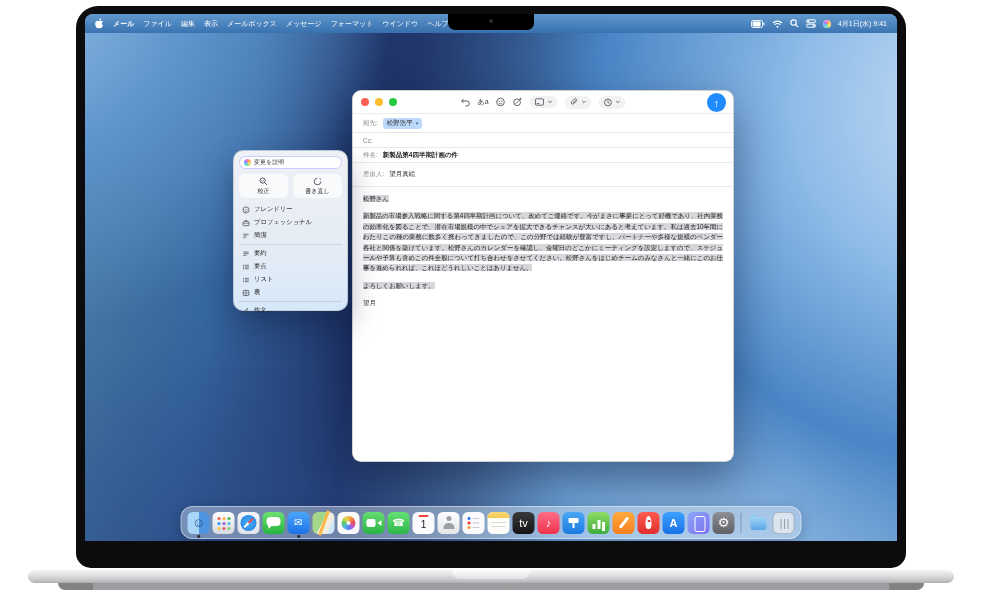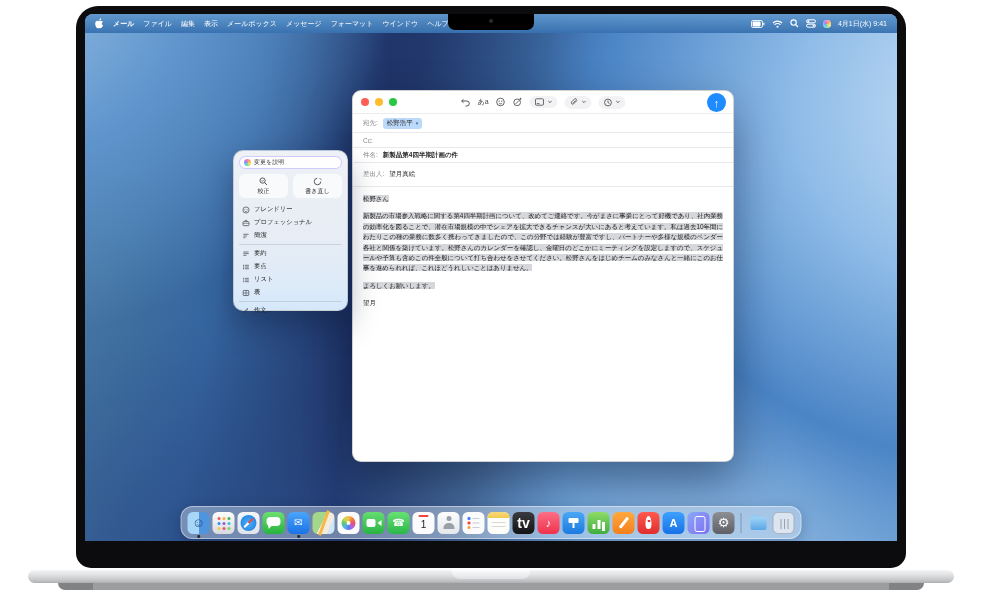--- a/index.html
+++ b/index.html
@@ -150,21 +150,21 @@
   .di-reminders::before { content:""; position:absolute; left:5px; top:5.5px; width:2.5px; height:2.5px;
         border-radius:50%; background:#3478f6; box-shadow:0 4.5px 0 #f0453c, 0 9px 0 #f7a23b; }
   .di-reminders::after { content:""; position:absolute; left:9.5px; top:6px; width:7px; height:1.5px;
         background:#c9ccd2; box-shadow:0 4.5px 0 #c9ccd2, 0 9px 0 #c9ccd2; }
   .di-notes { background:#fdfdf9; }
   .di-notes::before { content:""; position:absolute; left:0; right:0; top:0; height:6px;
         border-radius:5.5px 5.5px 0 0; background:linear-gradient(#f8d978,#f3c94f); }
   .di-notes::after { content:""; position:absolute; left:4px; right:4px; top:10px; height:1.5px;
         background:#d8d8d4; box-shadow:0 4px 0 #d8d8d4; }
   .di-appletv { background:linear-gradient(180deg,#3a3a3e,#141416); }
-  .di-appletv .dg { font-size:14px; font-weight:bold; }
+  .di-appletv .dg { font-size:11px; font-weight:normal; }
   .di-music { background:linear-gradient(180deg,#fd6f86,#f0314b); }
   .di-keynote { background:linear-gradient(180deg,#4aa7f5,#1c7ae0); }
   .di-keynote::before { content:""; position:absolute; left:6px; top:6px; width:10px; height:5px;
         border-radius:1px; background:#fff; }
   .di-keynote::after { content:""; position:absolute; left:10px; top:11px; width:2px; height:5px; background:#fff; }
   .di-numbers { background:linear-gradient(180deg,#8fdb66,#3fae3f); }
   .di-numbers::before { content:""; position:absolute; left:5px; bottom:5px; width:3px; height:5px; background:#fff; }
   .di-numbers::after { content:""; position:absolute; left:9.5px; bottom:5px; width:3px; height:9px;
         background:#fff; box-shadow:4.5px 2px 0 #fff; }
   .di-pages { background:linear-gradient(180deg,#ffa93e,#f5801e); }

